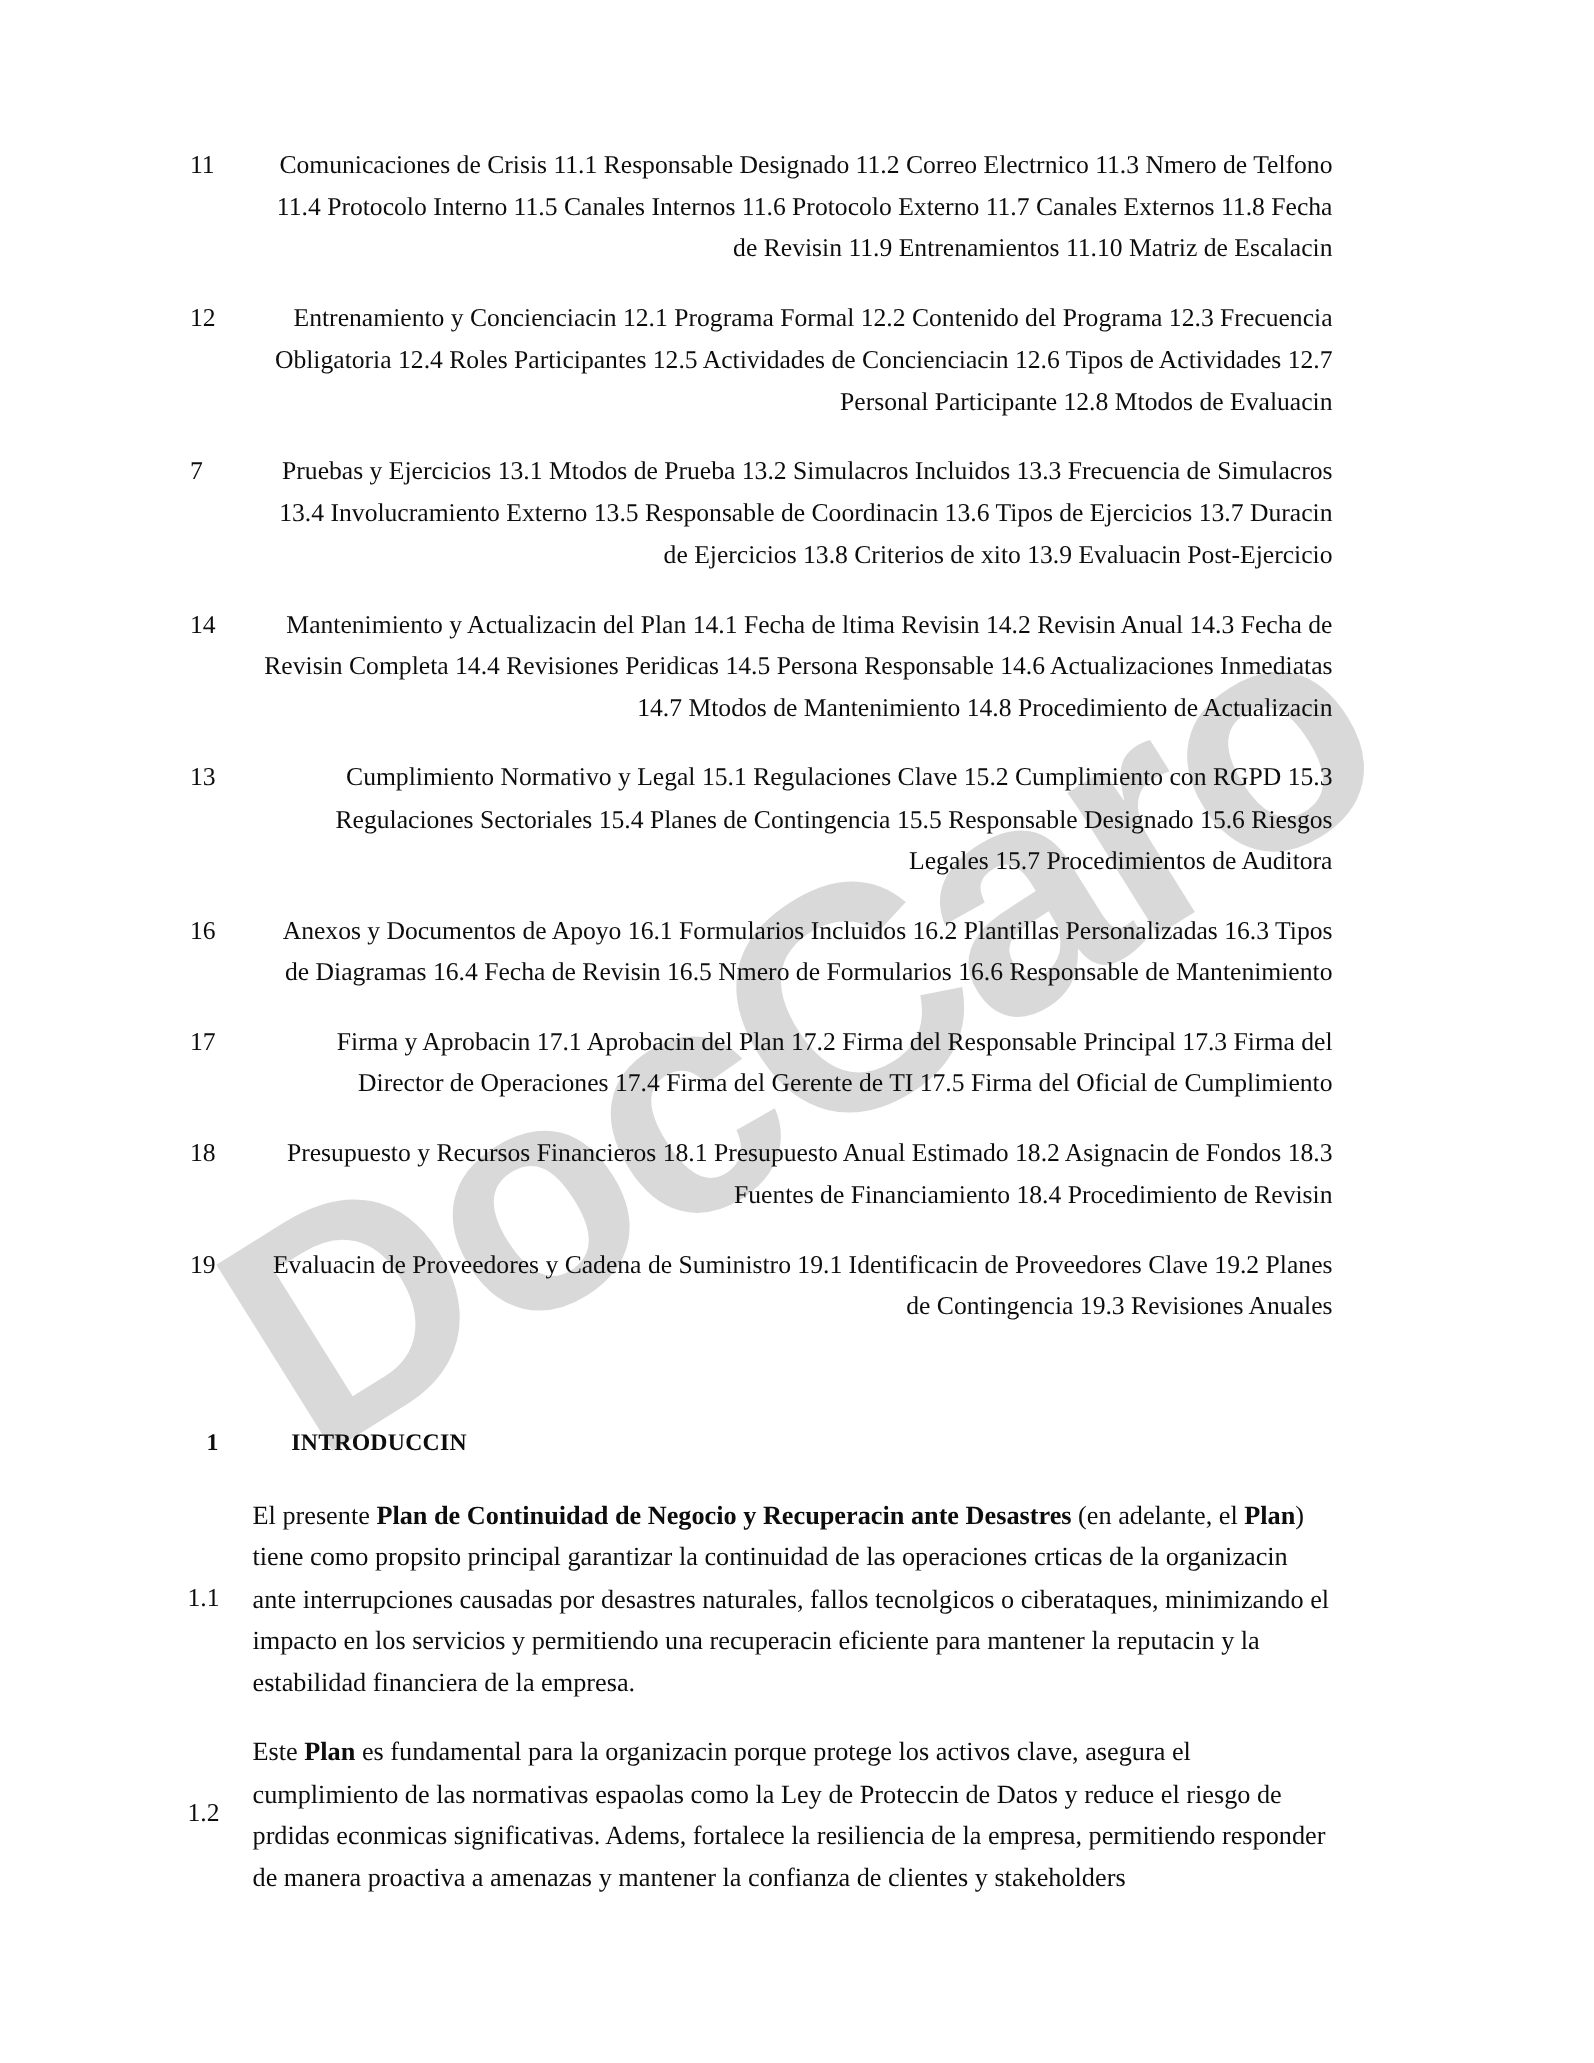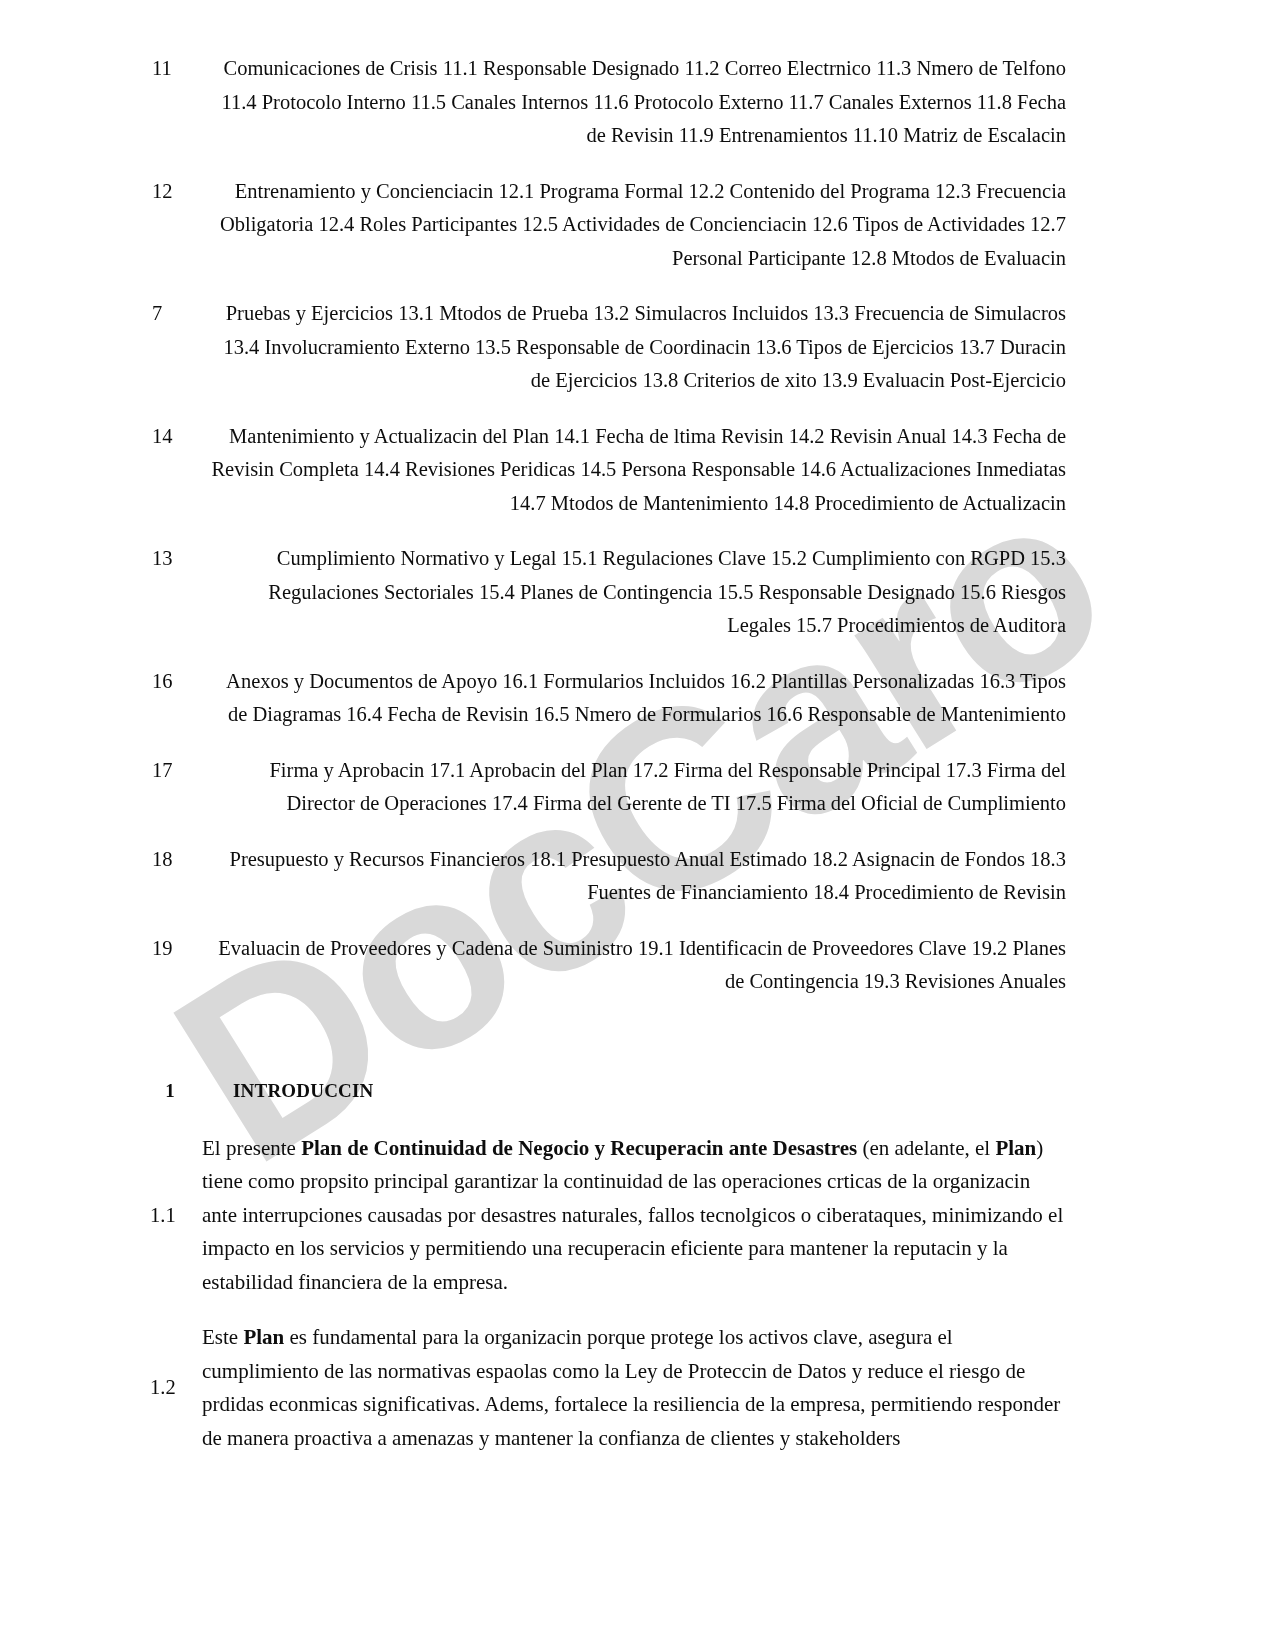--- a/index.html
+++ b/index.html
@@ -42,21 +42,21 @@
     user-select: none;
   }
 
   
   .content {
     position: absolute;
     left: 0;
     top: 0;
     width: 1236px;
     z-index: 2;
-    padding: 52px 170px 0 150px;
+    padding: 116px 170px 0 150px;
     box-sizing: border-box;
   }
 
   .list-item {
     display: flex;
     align-items: flex-start;
     margin-bottom: 22px;
   }
   .list-num {
     flex: 0 0 auto;

